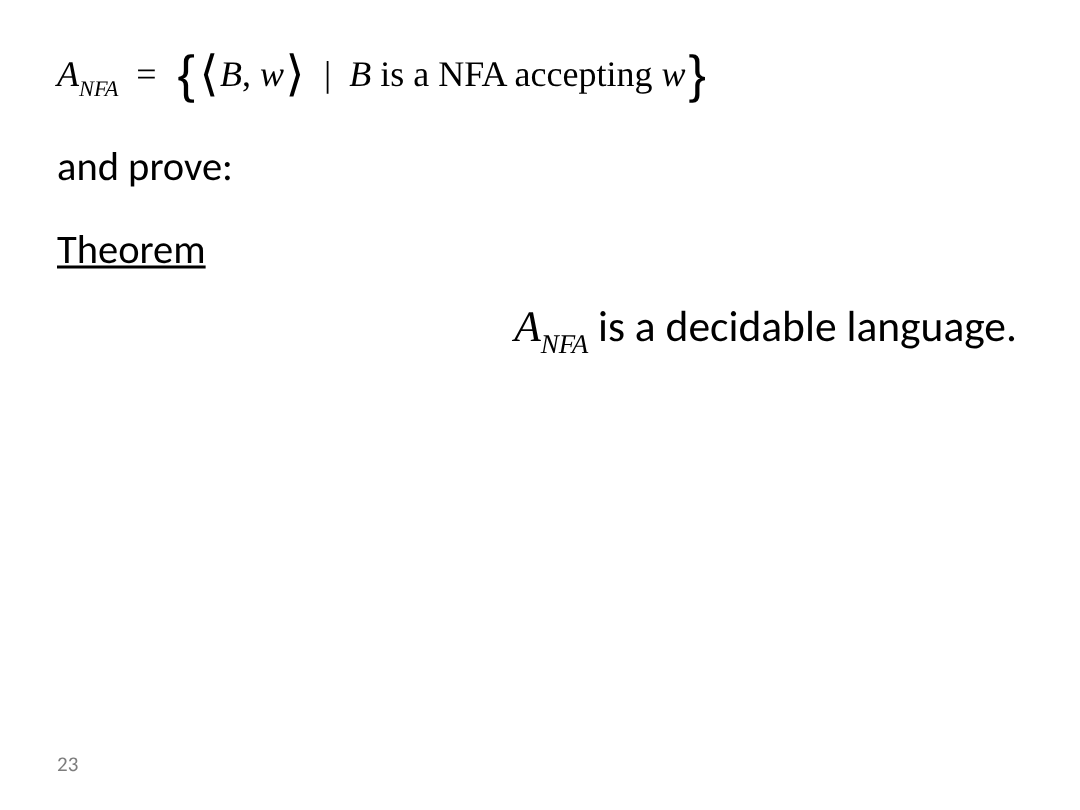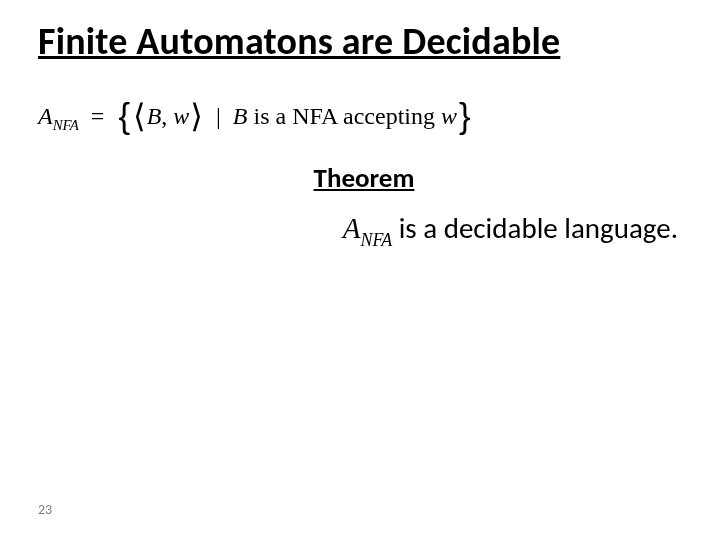--- a/index.html
+++ b/index.html
@@ -57,24 +57,23 @@
   }
   .formula .angle {
     font-family: "Arial", sans-serif;
     font-size: 1.35em;
     position: relative;
     top: 0.10em;
     padding: 0 1px;
   }
   .theorem-head {
     font-size: 27px;
-    font-weight: 700;
+    font-weight: 400;
     text-decoration: underline;
-    margin: 4px 0 16px 12px;
-    text-align: center;
+    margin: 4px 0 16px 0;
   }
   .theorem-body {
     font-size: 29px;
     margin: 0 0 18px 0;
     line-height: 1.25;
     text-align: right;
   }
   .theorem-body .sym {
     font-family: "Times New Roman", Times, serif;
     font-style: italic;
@@ -93,33 +92,33 @@
     bottom: 22px;
     font-size: 14px;
     color: #7d7d7d;
   }
 </style>
 </head>
 <body>
 
 <div class="slide">
 
-  <h1 class="title">Finite Automatons are Decidable</h1>
 
 
   <div class="formula-row">
     <span class="formula">
       <span class="ital">A</span><span class="sub">NFA</span>
       &nbsp;<span>=</span>&nbsp;
       <span class="brace">{</span><span class="angle">⟨</span><span class="ital">B</span><span>,</span>&nbsp;<span class="ital">w</span><span class="angle">⟩</span>
       &nbsp;<span>|</span>&nbsp;
       <span class="ital">B</span><span> is a NFA accepting </span><span class="ital">w</span><span class="brace">}</span>
     </span>
   </div>
 
+  <p class="line">and prove:</p>
 
   <p class="theorem-head">Theorem</p>
 
   <p class="theorem-body">
     <span class="sym">A</span><span class="symsub">NFA</span><span> is a decidable language.</span>
   </p>
 
   <div class="page-num">23</div>
 
 </div>

